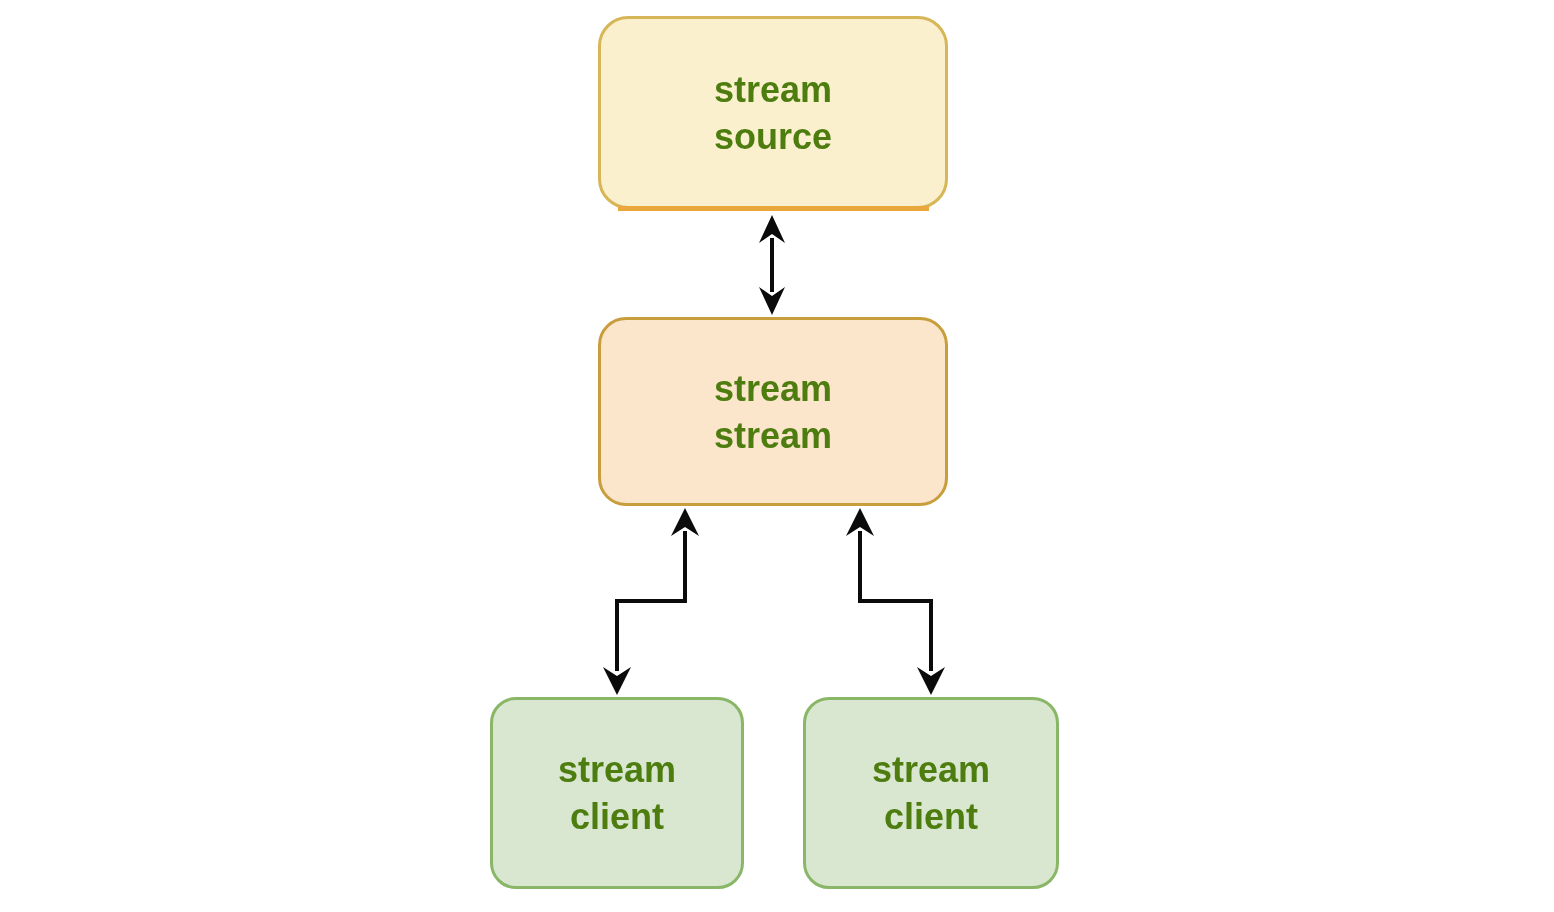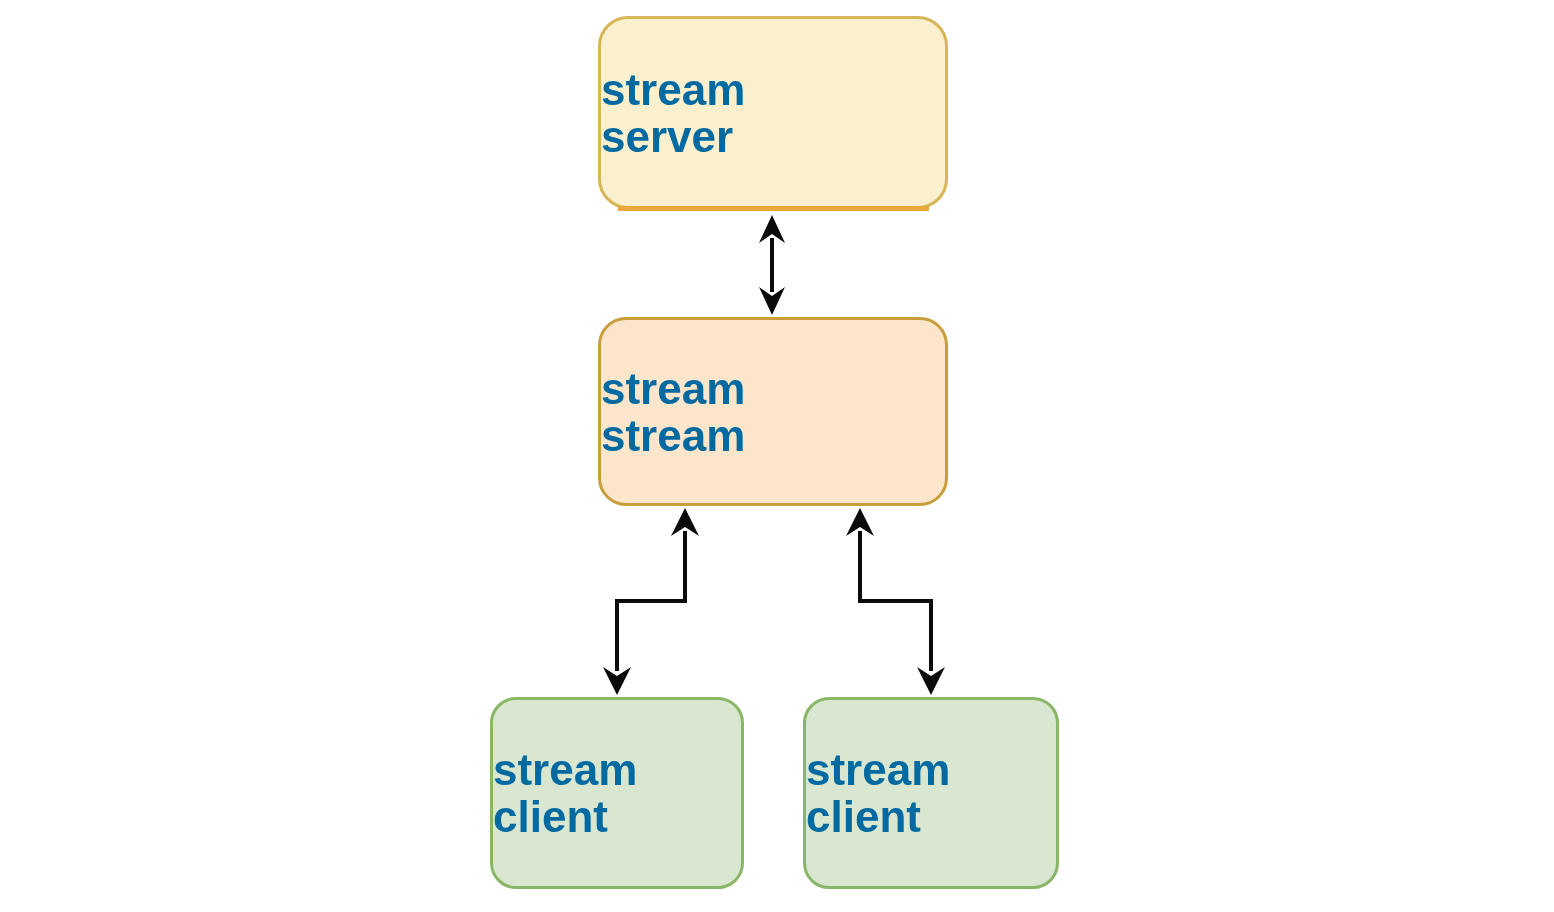--- a/index.html
+++ b/index.html
@@ -18,27 +18,27 @@
     position: absolute;
     left: 0; top: 0;
     width: 1554px; height: 912px;
     color: #0b0b0b;
   }
   .node {
     position: absolute;
     box-sizing: border-box;
     display: flex;
     flex-direction: column;
-    align-items: flex-start;
+    align-items: center;
     justify-content: center;
     border: 3.5px solid #999999;
     font-weight: bold;
-    font-size: 44px;
+    font-size: 36px;
     line-height: 47px;
-    color: #0369a1;
+    color: #4d7c0f;
     text-align: center;
   }
   .node-source  { left: 598px; top: 16px;  width: 350px; height: 193px; border-radius: 30px; }
   .node-server  { left: 598px; top: 317px; width: 350px; height: 189px; border-radius: 28px; }
   .node-client-left  { left: 490px; top: 697px; width: 254px; height: 192px; border-radius: 26px; }
   .node-client-right { left: 803px; top: 697px; width: 256px; height: 192px; border-radius: 26px; }
   .accent-line {
     position: absolute;
     left: 618px; top: 206px;
     width: 311px; height: 5px;
@@ -73,21 +73,21 @@
 
     <g>
       <polyline points="860,531 860,601 931,601 931,671"></polyline>
       <polygon points="860,508 846,536 860,527 874,536"></polygon>
       <polygon points="931,695 917,667 931,676 945,667"></polygon>
     </g>
   </svg>
 
   <div class="node node-source" style="background: rgb(250, 240, 206); border-color: rgb(214, 182, 86);">
     <span>stream</span>
-    <span>server</span>
+    <span>source</span>
   </div>
 
   <div class="accent-line" style="background: rgb(233, 167, 60);"></div>
 
   <div class="node node-server" style="background: rgb(251, 229, 203); border-color: rgb(200, 157, 60);">
     <span>stream</span>
     <span>stream</span>
   </div>
 
   <div class="node node-client-left" style="background: rgb(217, 231, 209); border-color: rgb(137, 183, 103);">

